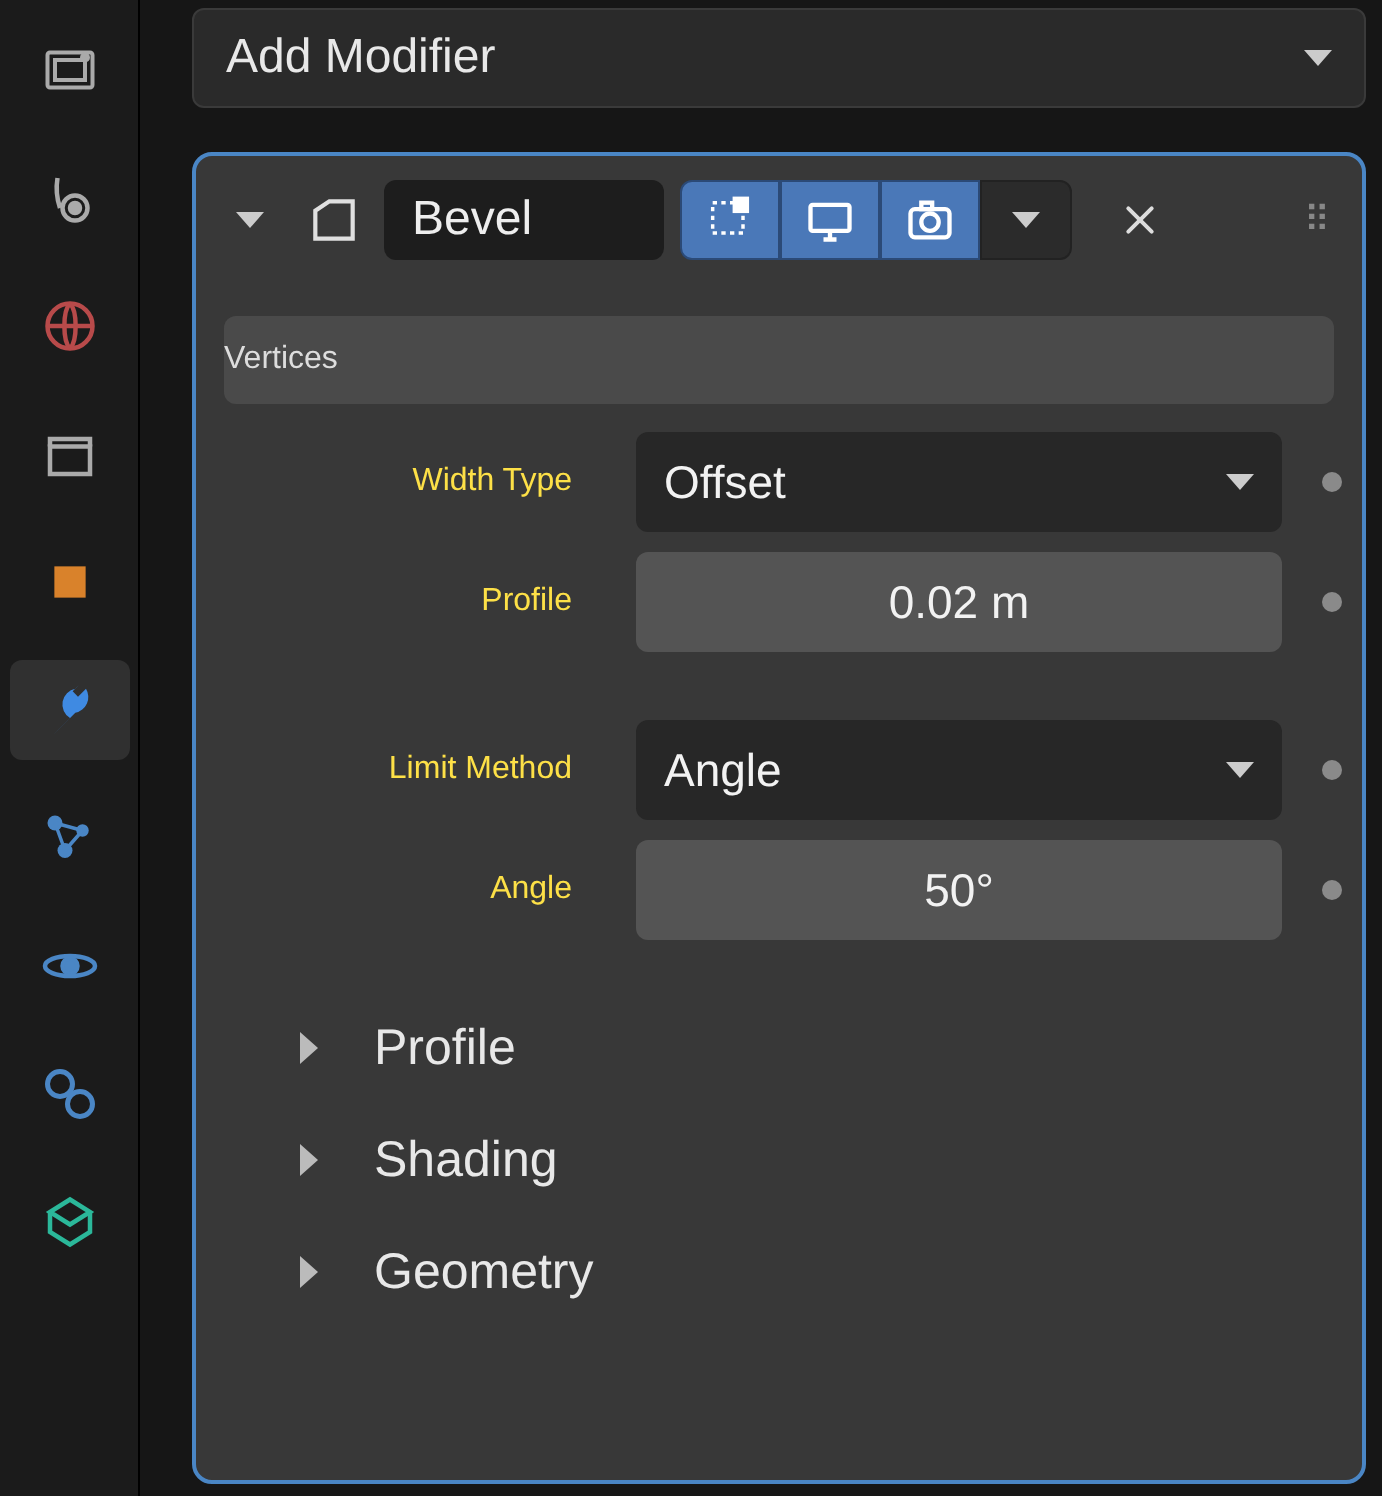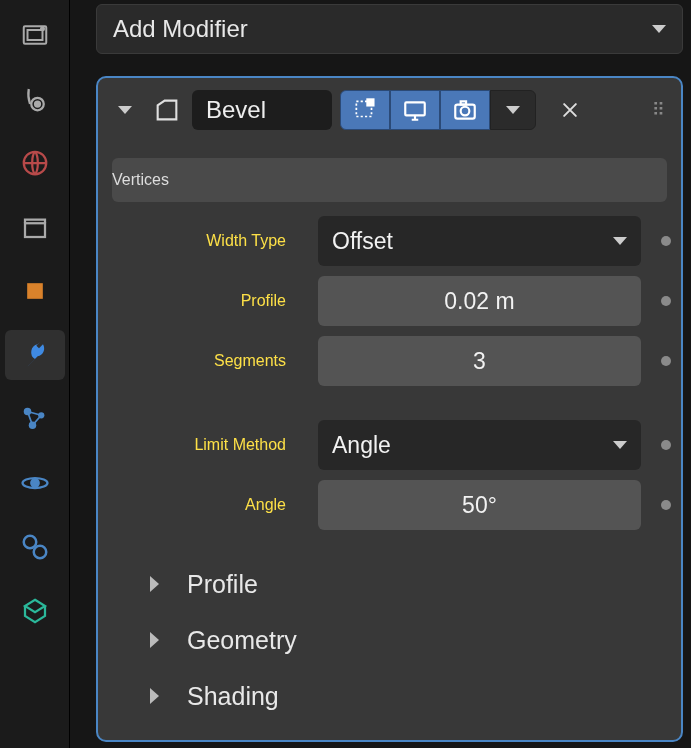--- a/index.html
+++ b/index.html
@@ -377,27 +377,20 @@
       </div>
 
       <div class="prop-row">
         <div class="prop-label">Profile</div>
         <div class="prop-field">
           <span>0.02 m</span>
         </div>
         <div class="anim-dot"></div>
       </div>
 
-      <div class="prop-row">
-        <div class="prop-label">Segments</div>
-        <div class="prop-field">
-          <span>3</span>
-        </div>
-        <div class="anim-dot"></div>
-      </div>
 
       <div class="prop-row gap-before">
         <div class="prop-label">Limit Method</div>
         <div class="prop-field select">
           <span>Angle</span>
           <span class="chev-down"></span>
         </div>
         <div class="anim-dot"></div>
       </div>
 
@@ -409,23 +402,23 @@
         <div class="anim-dot"></div>
       </div>
 
       <div class="sub-sections">
         <div class="sub-row">
           <span class="chev-right"></span>
           <span>Profile</span>
         </div>
         <div class="sub-row">
           <span class="chev-right"></span>
-          <span>Geometry</span>
+          <span>Shading</span>
         </div>
         <div class="sub-row">
           <span class="chev-right"></span>
-          <span>Shading</span>
+          <span>Geometry</span>
         </div>
       </div>
 
     </div>
   </div>
 </div>
 
 </body></html>

